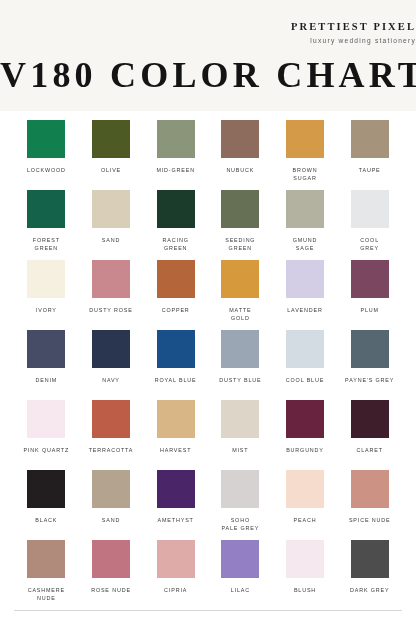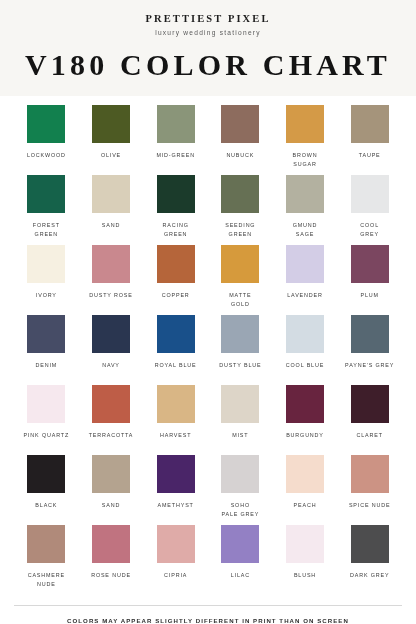--- a/index.html
+++ b/index.html
@@ -21,22 +21,22 @@
     width: 416px;
     height: 624px;
     background: #ffffff;
     display: flex;
     flex-direction: column;
   }
 
   
   .header {
     background: #f7f6f3;
-    padding: 13px 0 16px 0;
-    text-align: center;
+    padding: 21px 0 16px 0;
+    text-align: right;
     flex: 0 0 auto;
   }
 
   .brand-name {
     font-family: "Liberation Serif", serif;
     font-weight: 700;
     font-size: 10.5px;
     letter-spacing: 2.1px;
     color: #1c1c1c;
     line-height: 1.1;
@@ -47,21 +47,21 @@
     font-size: 6.6px;
     letter-spacing: 1.25px;
     color: #5a5a5a;
     margin-top: 4px;
     line-height: 1.1;
   }
 
   .chart-title {
     font-family: "Liberation Serif", serif;
     font-weight: 700;
-    font-size: 30px;
+    font-size: 36px;
     letter-spacing: 4.2px;
     color: #141414;
     margin-top: 13px;
     line-height: 1.05;
     white-space: nowrap;
   }
 
   
   .grid-wrap {
     flex: 1 1 auto;

